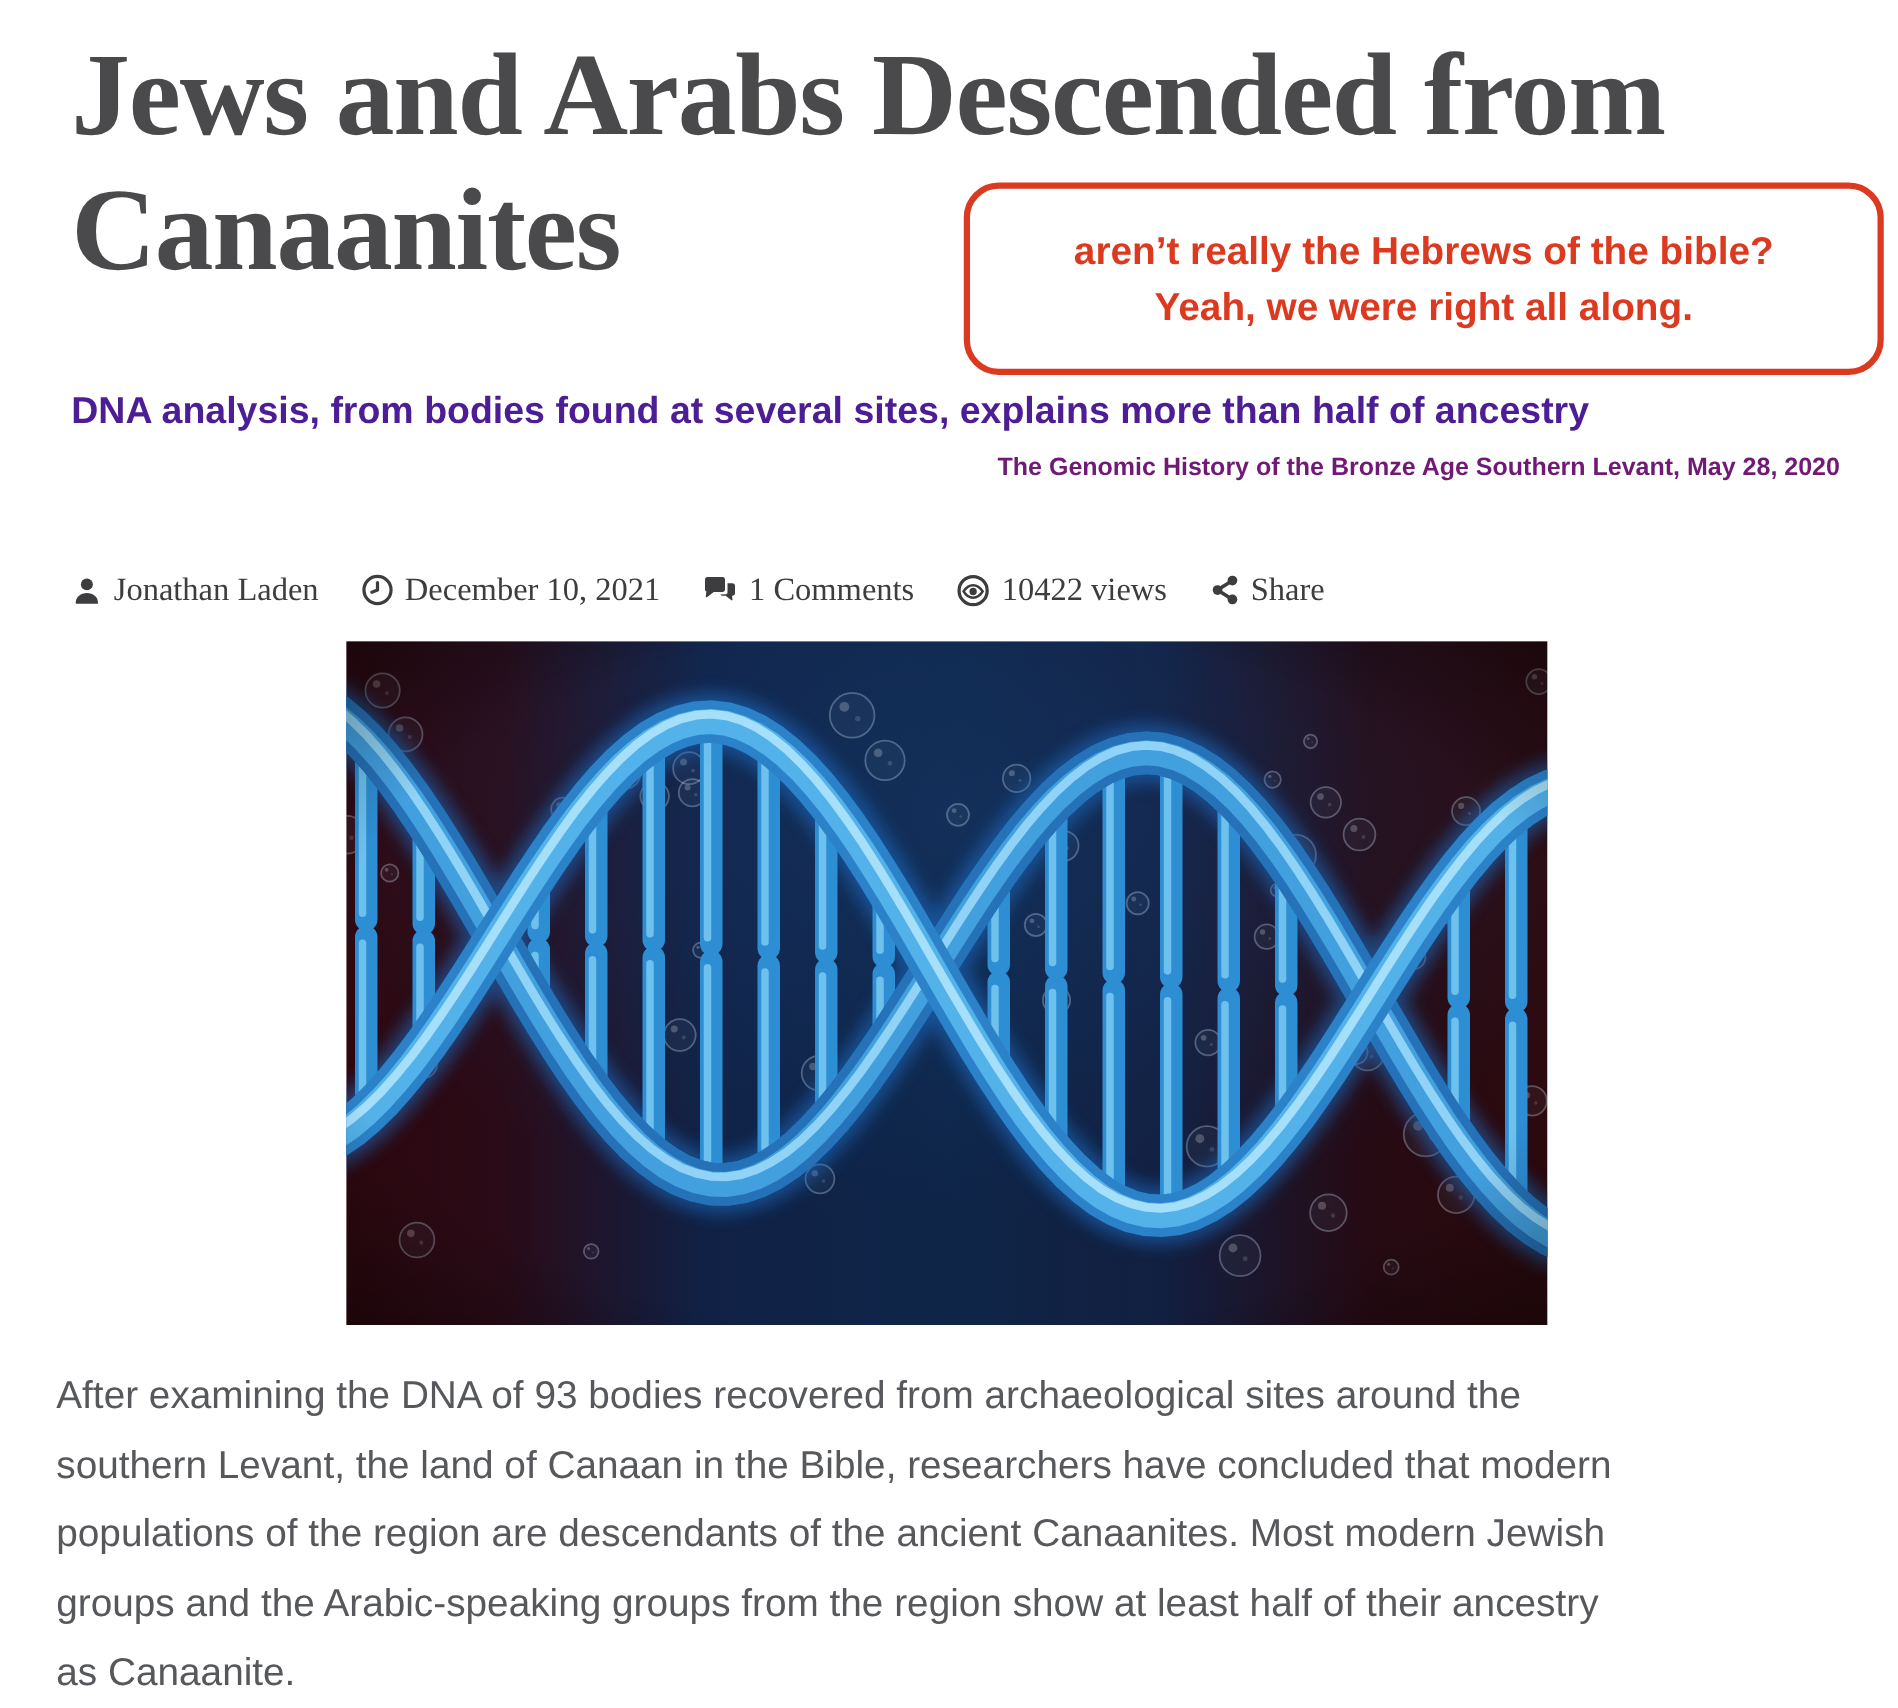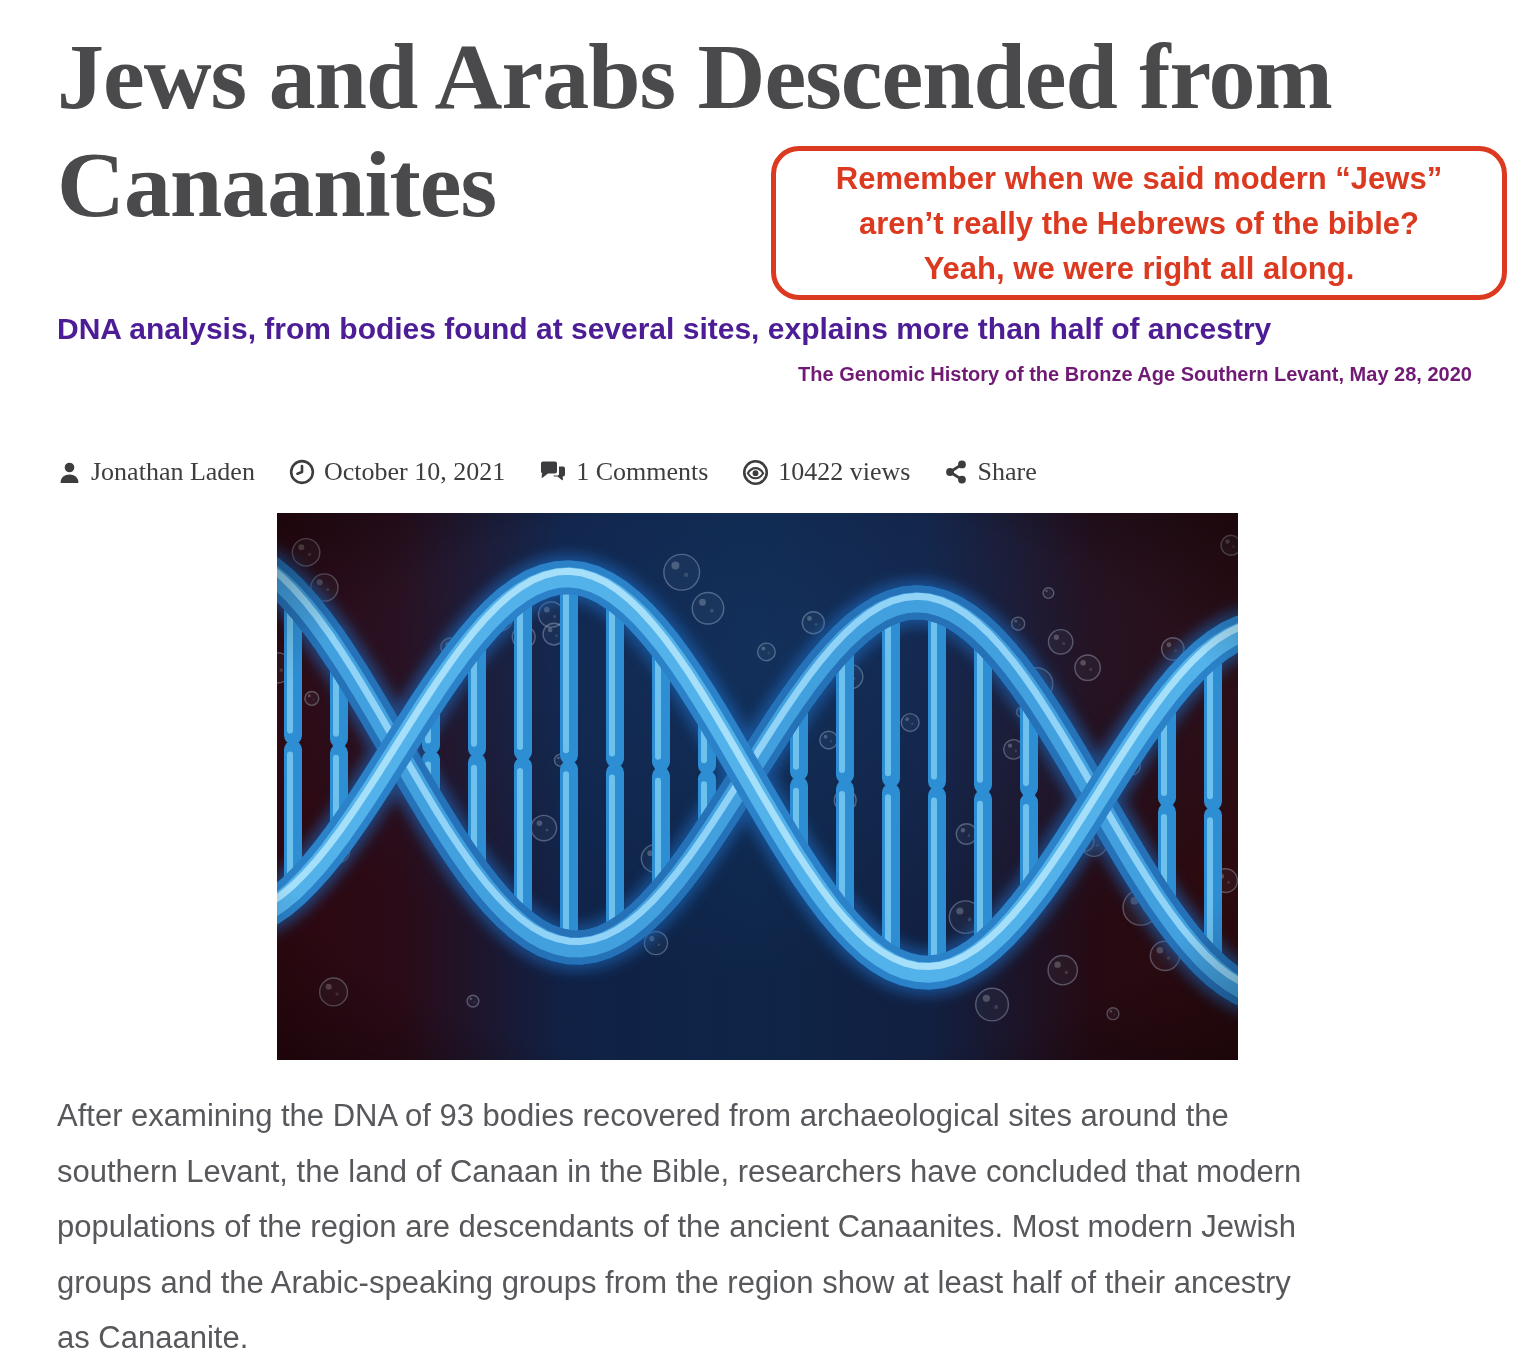--- a/index.html
+++ b/index.html
@@ -81,37 +81,36 @@
   .meta-item { display: flex; align-items: center; gap: 9px; white-space: nowrap; margin-top: 19px; }
   .meta-item svg { display: block; }
   .hero {
     position: absolute;
     left: 277px; top: 513px;
     width: 961px; height: 547px;
   }
   .hero svg { display: block; width: 961px; height: 547px; }
   .body-text {
     position: absolute;
-    left: 57px; top: 1088px;
+    left: 45px; top: 1088px;
     width: 1270px;
     font-size: 31px;
     line-height: 55.5px;
     font-weight: 400;
     color: #56585c;
   }
 </style>
 </head>
 <body>
 
 <div class="page">
 
   <h1 class="title">Jews and Arabs Descended from Canaanites</h1>
 
   <div class="annotation">
-    <div>Remember when we said modern “Jews”</div>
     <div>aren’t really the Hebrews of the bible?</div>
     <div>Yeah, we were right all along.</div>
   </div>
 
   <h2 class="subtitle">DNA analysis, from bodies found at several sites, explains more than half of ancestry</h2>
 
   <div class="citation">
     <div>The Genomic History of the Bronze Age Southern Levant, May 28, 2020</div>
   </div>
 
@@ -125,21 +124,21 @@
       </span>
       <span>Jonathan Laden</span>
     </span>
     <span class="meta-item">
       <span>
         <svg width="26" height="26" viewBox="0 0 24 24" fill="none" stroke="#3d3d3f" stroke-width="2.4">
           <circle cx="12" cy="12" r="10"></circle>
           <path d="M12 6.5 V12 L7.8 13.6" stroke-linecap="round" stroke-linejoin="round"></path>
         </svg>
       </span>
-      <span>October 10, 2021</span>
+      <span>December 10, 2021</span>
     </span>
     <span class="meta-item">
       <span>
         <svg width="28" height="26" viewBox="0 0 28 24" fill="#3d3d3f">
           <path d="M2 3.5c0-1.1.9-2 2-2h12c1.1 0 2 .9 2 2v8c0 1.1-.9 2-2 2H9l-5.5 4.2c-.5.4-1-.1-.9-.6l.4-3.6H4c-1.1 0-2-.9-2-2z"></path>
           <path d="M20 6.5h4c1.1 0 2 .9 2 2v6c0 1.1-.9 2-2 2h-.4l.4 3.1c.1.5-.5.9-.9.6L18.5 16.5H16c-.7 0-1.4-.4-1.7-1l4.2-.1c.8 0 1.5-.7 1.5-1.5z"></path>
         </svg>
       </span>
       <span>1 Comments</span>
     </span>

